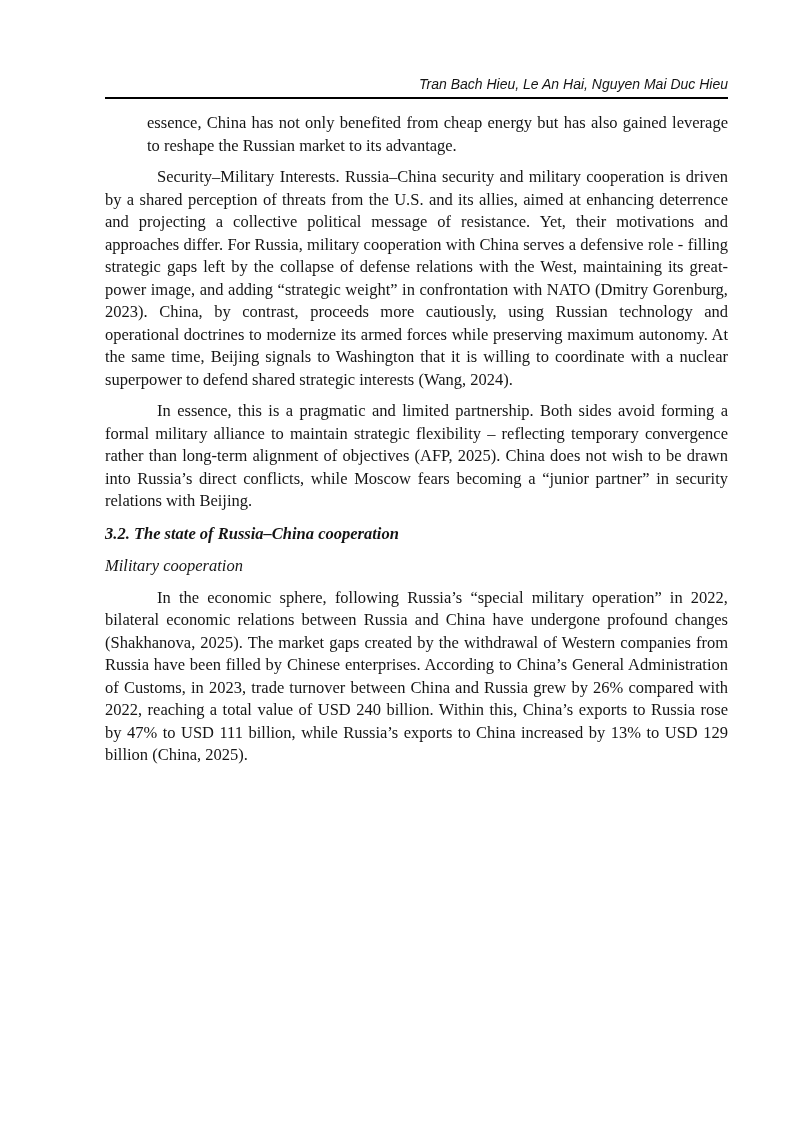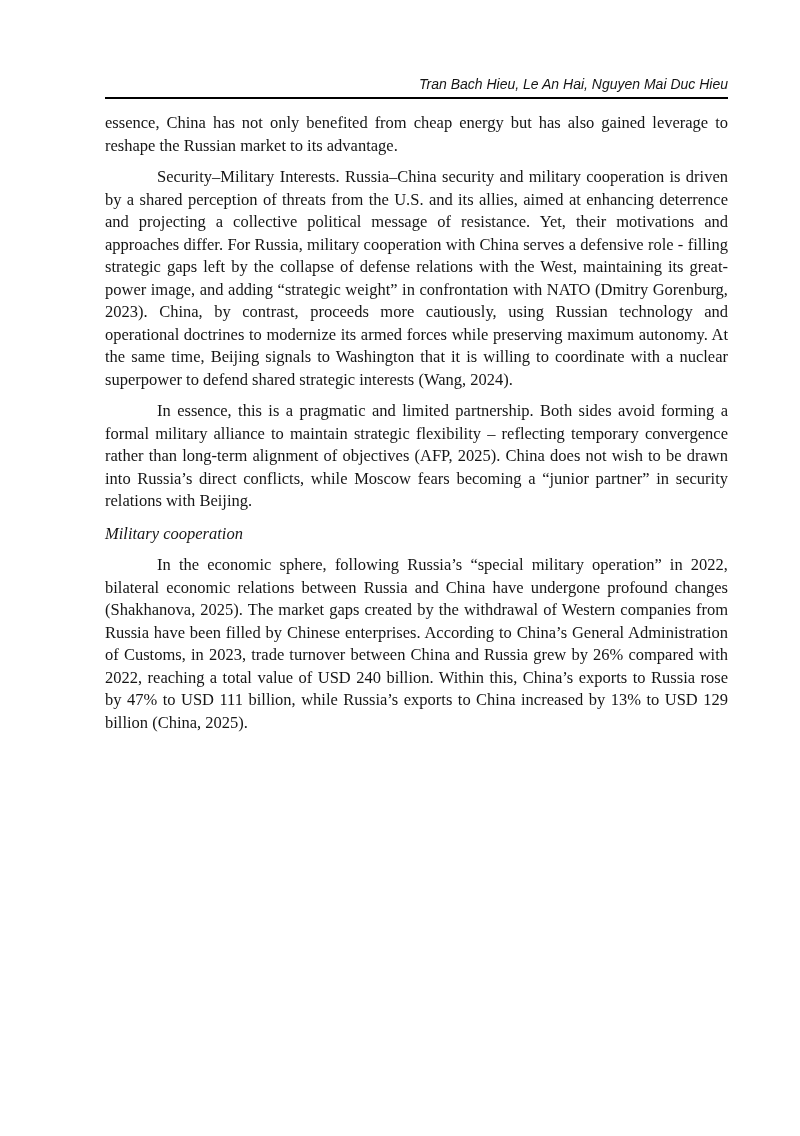--- a/index.html
+++ b/index.html
@@ -27,21 +27,21 @@
     padding-bottom: 4px;
     border-bottom: 2px solid #000000;
   }
   .body-text {
     font-family: "Liberation Serif", serif;
     font-size: 16.5px;
     line-height: 22.5px;
     text-align: justify;
   }
   .body-text p { margin: 9px 0 0 0; }
-  .body-text p.first { margin-top: 13px; }
+  .body-text p.first { margin-top: 13px; margin-left: 42px; }
   .indent { text-indent: 52px; }
   .lead-italic { }
   h2.section-heading {
     font-family: "Liberation Serif", serif;
     font-weight: bold;
     font-style: italic;
     font-size: 16.5px;
     line-height: 22.5px;
     margin: 10px 0 0 0;
     text-align: left;
@@ -82,20 +82,21 @@
     </div>
 
     <div class="body-text">
 
       <p class="first">essence, China has not only benefited from cheap energy but has also gained leverage to reshape the Russian market to its advantage.</p>
 
       <p class="indent"><span class="lead-italic">Security–Military Interests.</span><span> Russia–China security and military cooperation is driven by a shared perception of threats from the U.S. and its allies, aimed at enhancing deterrence and projecting a collective political message of resistance. Yet, their motivations and approaches differ. For Russia, military cooperation with China serves a defensive role - filling strategic gaps left by the collapse of defense relations with the West, maintaining its great-power image, and adding “strategic weight” in confrontation with NATO (Dmitry Gorenburg, 2023). China, by contrast, proceeds more cautiously, using Russian technology and operational doctrines to modernize its armed forces while preserving maximum autonomy. At the same time, Beijing signals to Washington that it is willing to coordinate with a nuclear superpower to defend shared strategic interests (Wang, 2024).</span></p>
 
       <p class="indent">In essence, this is a pragmatic and limited partnership. Both sides avoid forming a formal military alliance to maintain strategic flexibility – reflecting temporary convergence rather than long-term alignment of objectives (AFP, 2025). China does not wish to be drawn into Russia’s direct conflicts, while Moscow fears becoming a “junior partner” in security relations with Beijing.</p>
 
+      <h2 class="section-heading">3.2. The state of Russia–China cooperation</h2>
 
       <h3 class="sub-heading">Military cooperation</h3>
 
       <p class="indent">In the economic sphere, following Russia’s “special military operation” in 2022, bilateral economic relations between Russia and China have undergone profound changes (Shakhanova, 2025). The market gaps created by the withdrawal of Western companies from Russia have been filled by Chinese enterprises. According to China’s General Administration of Customs, in 2023, trade turnover between China and Russia grew by 26% compared with 2022, reaching a total value of USD 240 billion. Within this, China’s exports to Russia rose by 47% to USD 111 billion, while Russia’s exports to China increased by 13% to USD 129 billion (China, 2025).</p>
 
     </div>
 
   </div>
 
   <div class="footer">

